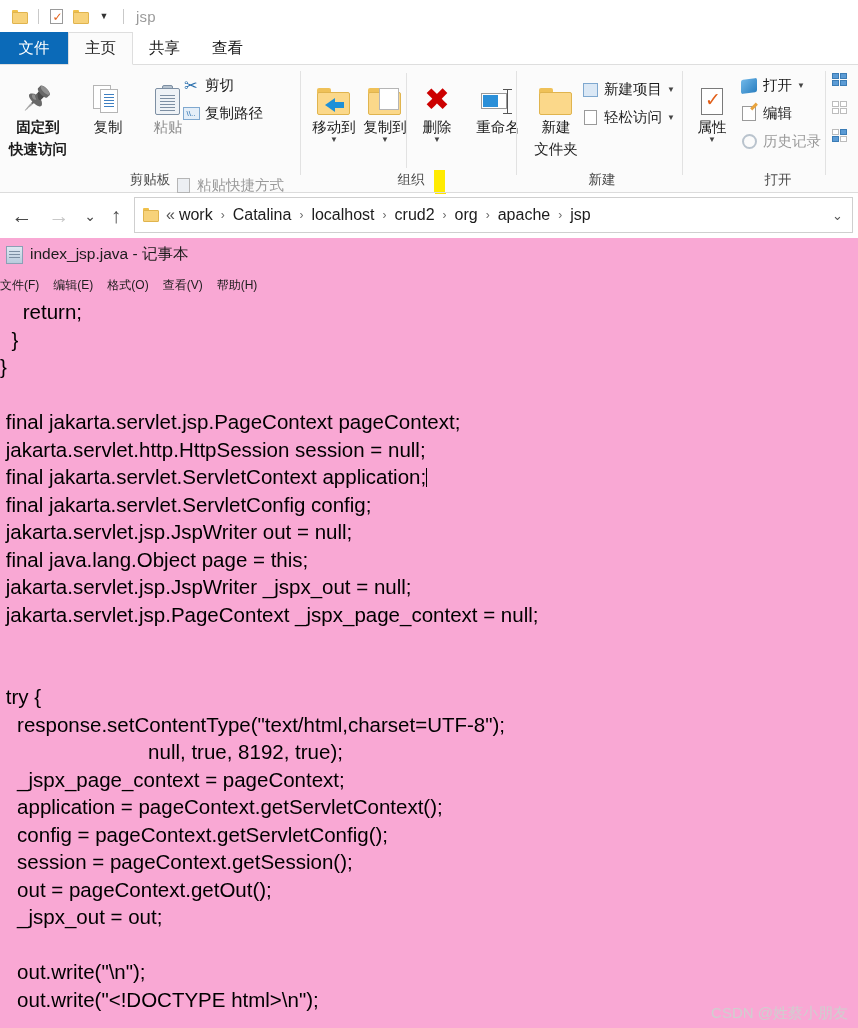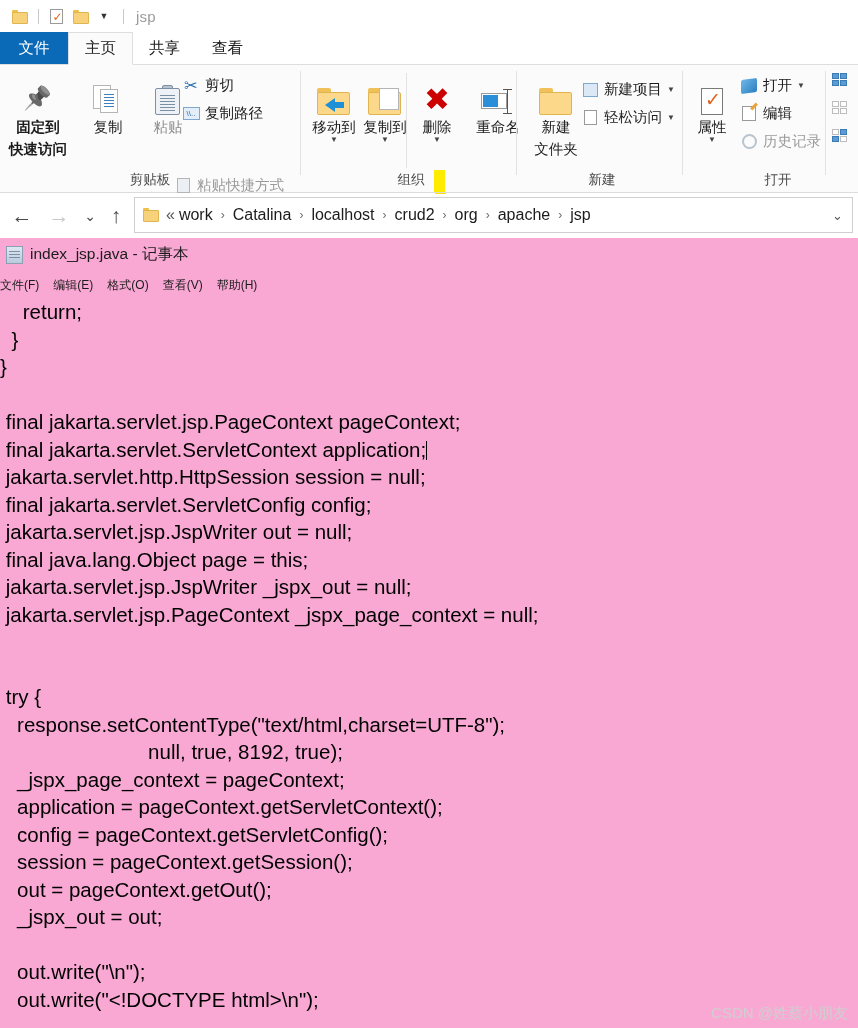--- a/index.html
+++ b/index.html
@@ -411,22 +411,22 @@
       <span class="mi">查看(V)</span>
       <span class="mi">帮助(H)</span>
     </div>
 
     <div class="codearea" id="codearea">
         <div class="cline">    return;</div>
         <div class="cline">  }</div>
         <div class="cline">}</div>
         <div class="cline blank"></div>
         <div class="cline"> final jakarta.servlet.jsp.PageContext pageContext;</div>
+        <div class="cline"> jakarta.servlet.http.HttpSession session = null;</div>
         <div class="cline"> final jakarta.servlet.ServletContext application;<span class="caretbar"></span></div>
-        <div class="cline"> jakarta.servlet.http.HttpSession session = null;</div>
         <div class="cline"> final jakarta.servlet.ServletConfig config;</div>
         <div class="cline"> jakarta.servlet.jsp.JspWriter out = null;</div>
         <div class="cline"> final java.lang.Object page = this;</div>
         <div class="cline"> jakarta.servlet.jsp.JspWriter _jspx_out = null;</div>
         <div class="cline"> jakarta.servlet.jsp.PageContext _jspx_page_context = null;</div>
         <div class="cline blank"></div>
         <div class="cline blank"></div>
         <div class="cline"> try {</div>
         <div class="cline">   response.setContentType("text/html,charset=UTF-8");</div>
         <div class="cline">                          null, true, 8192, true);</div>

